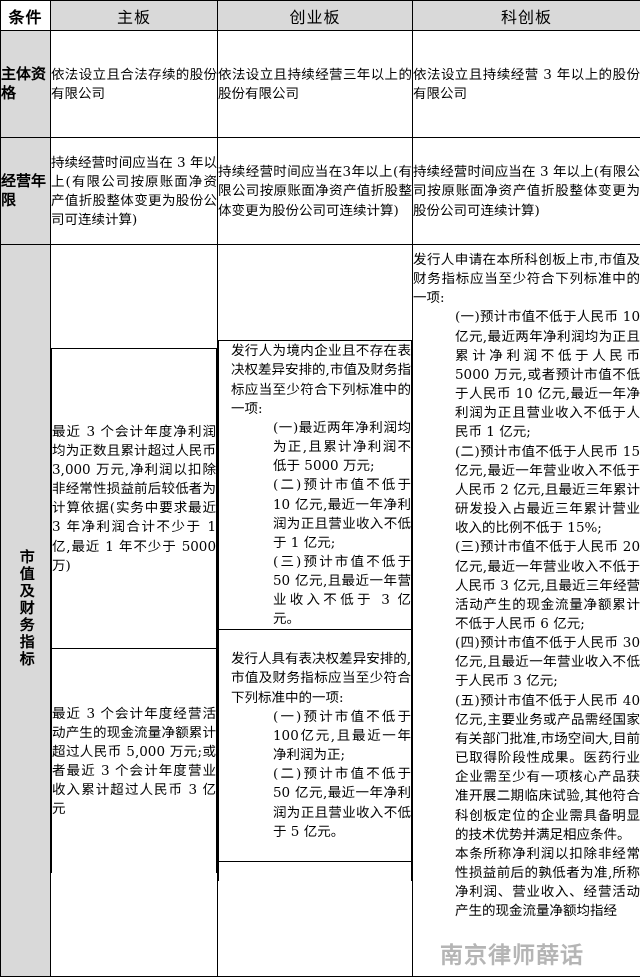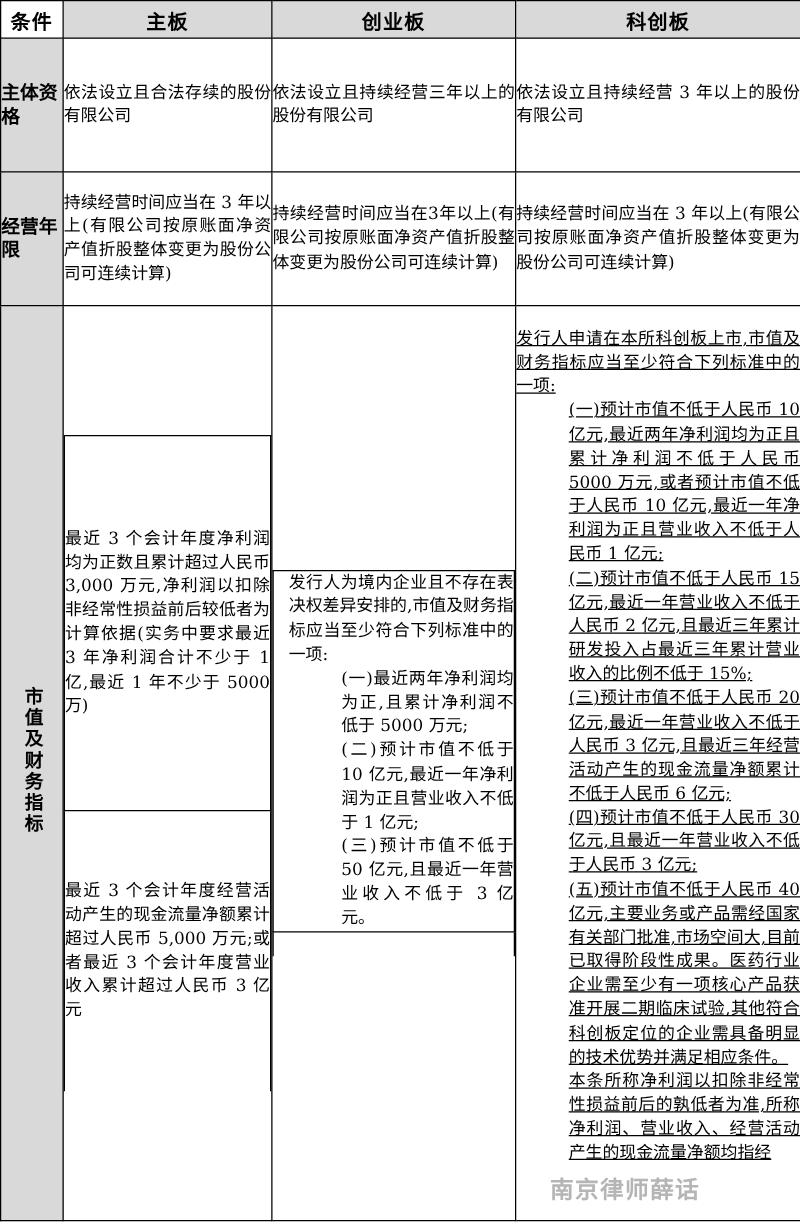--- a/index.html
+++ b/index.html
@@ -40,21 +40,21 @@
   
   col.c-cond { width: 50px; }
   col.c-main { width: 167px; }
   col.c-chi  { width: 195px; }
   col.c-star { width: 228px; }
 
   
   .hdr-cell {
     background: #d9d9d9;
     text-align: center;
-    font-weight: bold;
+    font-weight: normal;
     font-size: 16px;
     height: 30px;
     letter-spacing: 1px;
   }
   .hdr-cond {
     background: #ffffff;
     text-align: center;
     font-weight: bold;
     font-size: 16px;
     letter-spacing: 1px;
@@ -124,21 +124,21 @@
   .nest p { margin: 0; padding-left: 12px; }
 
   .pad-cell { padding: 0 !important; }
 
   
   .watermark {
     position: absolute;
     left: 440px;
     top: 936px;
     font-family: "DejaVu Sans", "Liberation Sans", sans-serif;
-    font-size: 19px;
+    font-size: 23px;
     font-weight: bold;
     color: rgba(90, 90, 90, 0.45);
     letter-spacing: 1px;
     white-space: nowrap;
     pointer-events: none;
   }
 </style>
 </head>
 <body>
 
@@ -197,28 +197,35 @@
           <table class="nest">
             <tbody>
               <tr style="height:285px;">
                 <td>
                   <p>发行人为境内企业且不存在表决权差异安排的,市值及财务指标应当至少符合下列标准中的一项:</p>
                   <p>(一)最近两年净利润均为正,且累计净利润不低于 5000 万元;</p>
                   <p>(二)预计市值不低于 10 亿元,最近一年净利润为正且营业收入不低于 1 亿元;</p>
                   <p>(三)预计市值不低于 50 亿元,且最近一年营业收入不低于 3 亿元。</p>
                 </td>
               </tr>
+              <tr style="height:232px;">
+                <td>
+                  <p>发行人具有表决权差异安排的,市值及财务指标应当至少符合下列标准中的一项:</p>
+                  <p>(一)预计市值不低于100亿元,且最近一年净利润为正;</p>
+                  <p>(二)预计市值不低于 50 亿元,最近一年净利润为正且营业收入不低于 5 亿元。</p>
+                </td>
+              </tr>
               <tr>
                 <td>&nbsp;</td>
               </tr>
             </tbody>
           </table>
         </td>
 
-        <td class="body-cell" style="vertical-align:top; padding-top:17px;text-decoration:underline;">
+        <td class="body-cell" style="vertical-align:top; padding-top:5px;">
           <p>发行人申请在本所科创板上市,市值及财务指标应当至少符合下列标准中的一项:</p>
           <p>(一)预计市值不低于人民币 10 亿元,最近两年净利润均为正且累计净利润不低于人民币 5000 万元,或者预计市值不低于人民币 10 亿元,最近一年净利润为正且营业收入不低于人民币 1 亿元;</p>
           <p>(二)预计市值不低于人民币 15 亿元,最近一年营业收入不低于人民币 2 亿元,且最近三年累计研发投入占最近三年累计营业收入的比例不低于 15%;</p>
           <p>(三)预计市值不低于人民币 20 亿元,最近一年营业收入不低于人民币 3 亿元,且最近三年经营活动产生的现金流量净额累计不低于人民币 6 亿元;</p>
           <p>(四)预计市值不低于人民币 30 亿元,且最近一年营业收入不低于人民币 3 亿元;</p>
           <p>(五)预计市值不低于人民币 40 亿元,主要业务或产品需经国家有关部门批准,市场空间大,目前已取得阶段性成果。医药行业企业需至少有一项核心产品获准开展二期临床试验,其他符合科创板定位的企业需具备明显的技术优势并满足相应条件。</p>
           <p>本条所称净利润以扣除非经常性损益前后的孰低者为准,所称净利润、营业收入、经营活动产生的现金流量净额均指经</p>
         </td>
       </tr>
 

